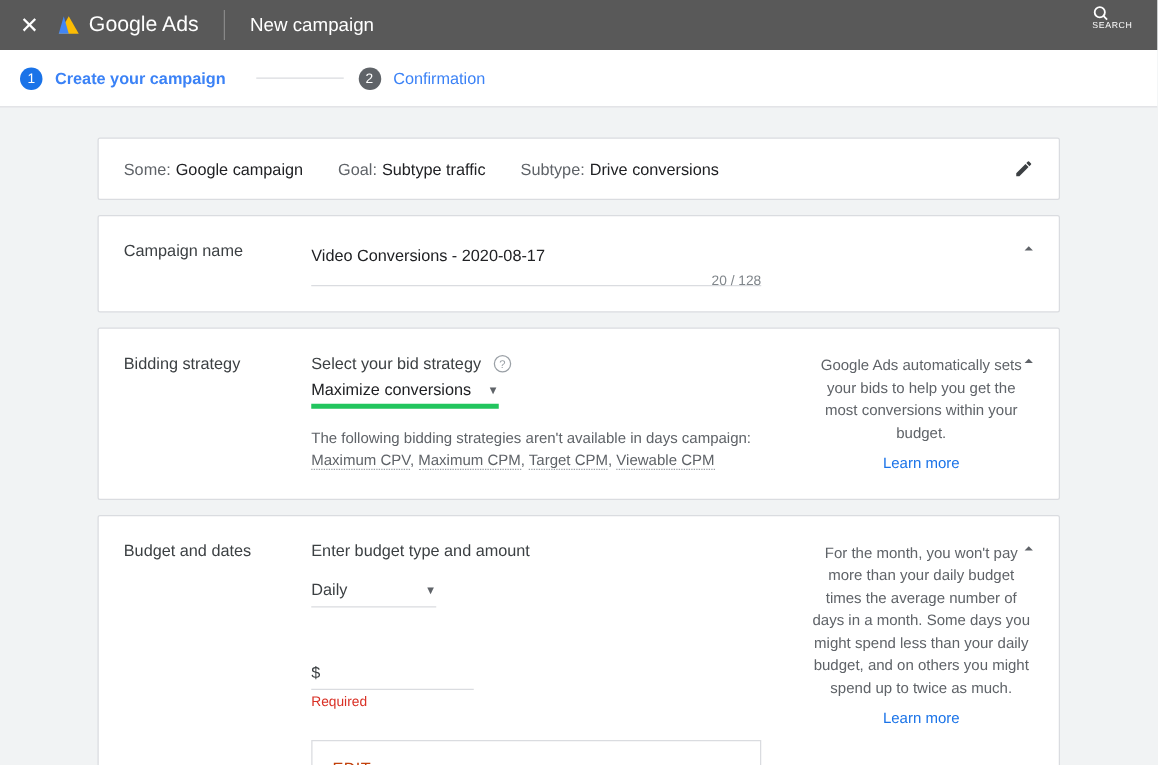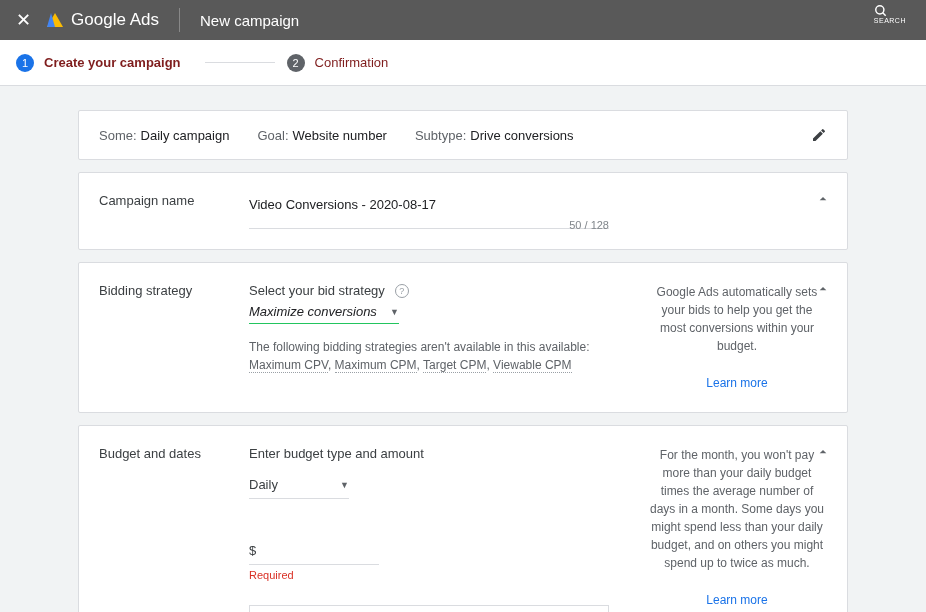--- a/index.html
+++ b/index.html
@@ -50,21 +50,21 @@
       padding: 0 16px;
     }
     .step { display: flex; align-items: center; margin-right: 12px; }
     .step-num {
       width: 18px; height: 18px; border-radius: 50%;
       display: inline-flex; align-items: center; justify-content: center;
       font-size: 11px; color: #fff; margin-right: 10px;
     }
     .step-num.active { background: #1a73e8; }
     .step-num.inactive { background: #5f6368; }
-    .step-label { font-size: 13px; color: #7f1d1d; }
+    .step-label { font-size: 13px; color: #3b82f6; }
     .step-label.active { font-weight: 600; }
     .step-line { width: 70px; height: 1px; background: #dadce0; margin: 0 12px; }
 
     
     .content { padding: 24px 0 40px; display: flex; flex-direction: column; align-items: center; }
     .card {
       background: #fff;
       border: 1px solid #dadce0;
       border-radius: 2px;
       width: 770px;
@@ -89,25 +89,25 @@
     .name-input-wrap { position: relative; width: 360px; }
     .name-input {
       width: 100%; border: none; border-bottom: 1px solid #dadce0;
       font-size: 13px; padding: 4px 0 16px; outline: none; color: #202124;
     }
     .char-count { position: absolute; right: 0; top: 26px; font-size: 11px; color: #80868b; }
 
     
     .row-inline { display: flex; align-items: center; gap: 6px; }
     .help-icon { width: 14px; height: 14px; border: 1px solid #9aa0a6; border-radius: 50%; display: inline-flex; align-items: center; justify-content: center; font-size: 9px; color: #9aa0a6; margin-left: 4px; cursor: pointer; }
-    .bid-select { display: inline-flex; align-items: center; color: #202124; font-size: 13px; margin-top: 6px; border-bottom: 1px solid #22c55e; padding-bottom: 4px; cursor: pointer; width: 150px; font-style: italic;}
+    .bid-select { display: inline-flex; align-items: center; color: #202124; font-size: 13px; margin-top: 6px; border-bottom: 4px solid #22c55e; padding-bottom: 4px; cursor: pointer; width: 150px;}
     .bid-select .tri { margin-left: auto; font-size: 9px; color: #5f6368; }
     .unavailable { margin-top: 14px; font-size: 12px; color: #5f6368; line-height: 1.5; max-width: 370px;}
     .dotted { border-bottom: 1px dotted #9aa0a6; }
-    .learn-more { color: #1a73e8; font-size: 12px; cursor: pointer; display: inline-block; margin-top: 19px; }
+    .learn-more { color: #1a73e8; font-size: 12px; cursor: pointer; display: inline-block; margin-top: 6px; }
 
     
     .budget-row { display: flex; gap: 40px; margin-top: 12px; flex-direction: column; }
     .select-like { display: inline-flex; align-items: center; border-bottom: 1px solid #dadce0; padding: 4px 0 6px; width: 100px; cursor: pointer; font-size: 13px; color: #3c4043; }
     .select-like .tri { margin-left: auto; font-size: 9px; color: #5f6368; }
     .amount-wrap { width: 130px; }
     .amount-input { width: 100%; border: none; border-bottom: 1px solid #dadce0; font-size: 13px; padding: 4px 0 6px; outline: none; color: #3c4043; }
     .required { color: #d93025; font-size: 11px; margin-top: 4px; display: block; }
 
     .dates-box { border: 1px solid #dadce0; margin-top: 24px; padding: 14px 16px; display: flex; align-items: center; justify-content: space-between; width: 360px;}
@@ -145,39 +145,39 @@
   <div class="step">
     <span class="step-num inactive">2</span>
     <span class="step-label">Confirmation</span>
   </div>
 </div>
 
 <div class="content">
 
   <div class="card summary-card">
     <span class="k">Some:</span>
-    <span class="v">Daily campaign</span>
+    <span class="v">Google campaign</span>
     <span class="k">Goal:</span>
-    <span class="v">Website number</span>
+    <span class="v">Subtype traffic</span>
     <span class="k">Subtype:</span>
     <span class="v">Drive conversions</span>
     <span class="edit-icon">
       <svg width="16" height="16" viewBox="0 0 24 24" fill="#3c4043">
           <path d="M3 17.25V21h3.75L17.81 9.94l-3.75-3.75L3 17.25zM20.71 7.04a1 1 0 0 0 0-1.41l-2.34-2.34a1 1 0 0 0-1.41 0l-1.83 1.83 3.75 3.75 1.83-1.83z"></path>
         </svg>
     </span>
   </div>
 
   <div class="card">
     <div class="panel">
       <div class="panel-left">Campaign name</div>
       <div class="panel-mid">
         <div class="name-input-wrap">
           <input class="name-input" value="Video Conversions - 2020-08-17" style="">
-          <span class="char-count">50 / 128</span>
+          <span class="char-count">20 / 128</span>
         </div>
       </div>
     </div>
     <span class="chevron">
       <svg width="16" height="16" viewBox="0 0 24 24" fill="#5f6368">
           <path d="M7 14l5-5 5 5z"></path>
         </svg>
     </span>
   </div>
 
@@ -187,21 +187,21 @@
       <div class="panel-mid">
         <div class="row-inline">
           <span>Select your bid strategy</span>
           <span class="help-icon">?</span>
         </div>
         <div class="bid-select">
           <span>Maximize conversions</span>
           <span class="tri">▼</span>
         </div>
         <div class="unavailable">
-          <span>The following bidding strategies aren't available in this available: </span><span class="dotted">Maximum CPV</span>, <span class="dotted">Maximum CPM</span>, <span class="dotted">Target CPM</span>, <span class="dotted">Viewable CPM</span>
+          <span>The following bidding strategies aren't available in days campaign: </span><span class="dotted">Maximum CPV</span>, <span class="dotted">Maximum CPM</span>, <span class="dotted">Target CPM</span>, <span class="dotted">Viewable CPM</span>
         </div>
       </div>
       <div class="panel-right">
         <div>Google Ads automatically sets your bids to help you get the most conversions within your budget.</div>
         <a class="learn-more">Learn more</a>
       </div>
     </div>
     <span class="chevron">
       <svg width="16" height="16" viewBox="0 0 24 24" fill="#5f6368">
           <path d="M7 14l5-5 5 5z"></path>

